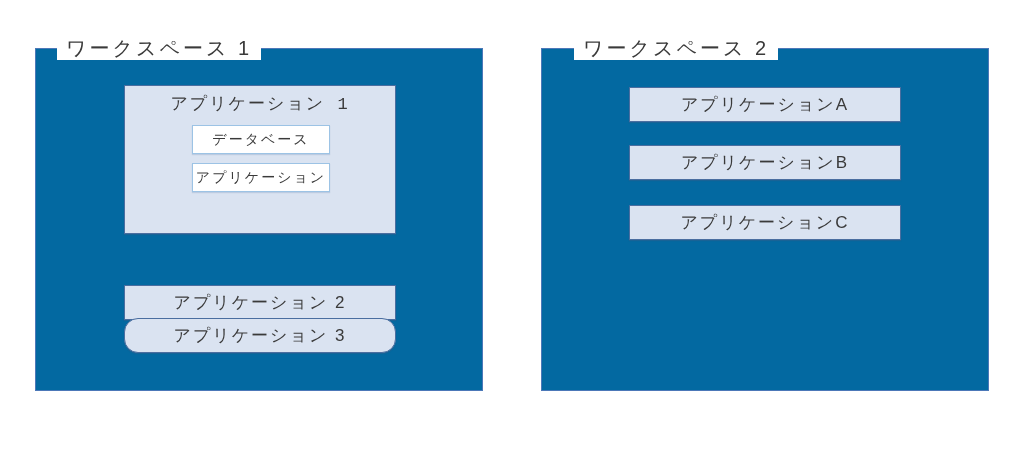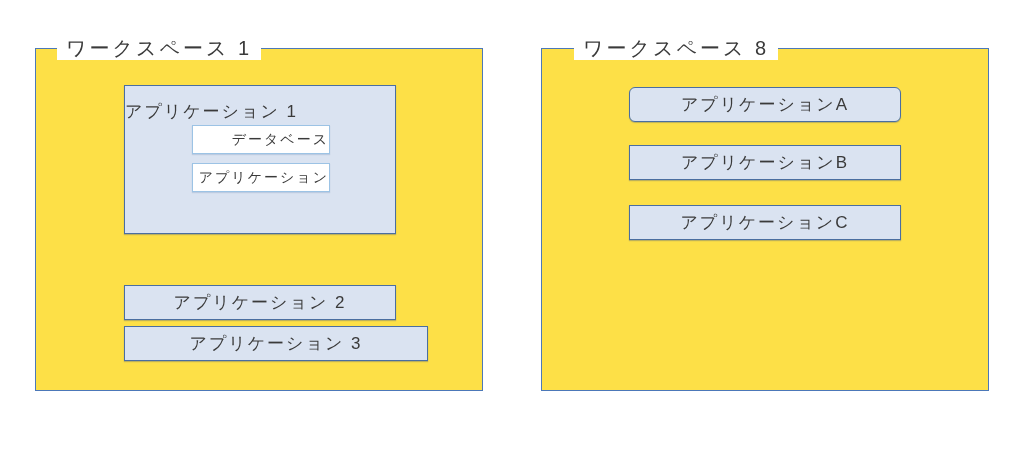--- a/index.html
+++ b/index.html
@@ -12,21 +12,21 @@
     position: relative;
     width: 1024px;
     height: 458px;
     background: #ffffff;
     overflow: hidden;
   }
   
   .workspace {
     position: absolute;
     border: 1px solid #4c78b8;
-    background: #fde047;
+    background: #0369a1;
   }
   .ws-title {
     position: absolute;
     top: -13px;
     left: 21px;
     background: #ffffff;
     padding: 0 9px;
     font-size: 20px;
     line-height: 24px;
     letter-spacing: 3px;
@@ -46,39 +46,40 @@
     justify-content: center;
   }
   .app-label {
     font-size: 17px;
     letter-spacing: 2px;
     color: #3a3a3a;
     white-space: nowrap;
   }
   .app-parent-label {
     display: block;
-    text-align: left;
-    margin-top: 14px;
+    text-align: center;
+    margin-top: 6px;
     font-size: 17px;
     letter-spacing: 2px;
     color: #3a3a3a;
     white-space: nowrap;
+    font-family: Liberation Mono, monospace;
   }
   
   .subbox {
     position: absolute;
     left: 67px;
     width: 138px;
     height: 29px;
     background: #ffffff;
     border: 1px solid #9cc3e5;
     box-shadow: 0 1px 1px rgba(120, 150, 190, 0.3);
     display: flex;
     align-items: center;
-    justify-content: flex-end;
+    justify-content: center;
   }
   .subbox-label {
     font-size: 14px;
     letter-spacing: 2px;
     color: #3a3a3a;
     white-space: nowrap;
   }
 </style>
 </head>
 <body>
@@ -98,29 +99,29 @@
       <div class="subbox" style="top:77px;">
         <span class="subbox-label">アプリケーション</span>
       </div>
 
     </div>
 
     <div class="app app-bar" style="left:88px; top:215px; width:272px; height:35px;margin-top:21px;">
       <span class="app-label">アプリケーション 2</span>
     </div>
 
-    <div class="app app-bar" style="left:88px; top:277px; width:304px; height:35px;">
+    <div class="app app-bar" style="left:88px; top:269px; width:272px; height:35px;border-radius:14px;">
       <span class="app-label">アプリケーション 3</span>
     </div>
   </section>
 
   <section class="workspace" style="left:541px; top:48px; width:448px; height:343px;">
-    <span class="ws-title" style="left:32px;">ワークスペース 8</span>
+    <span class="ws-title" style="left:32px;">ワークスペース 2</span>
 
-    <div class="app app-bar" style="left:87px; top:38px; width:272px; height:35px;border-radius:6px;">
+    <div class="app app-bar" style="left:87px; top:38px; width:272px; height:35px;">
       <span class="app-label">アプリケーションA</span>
     </div>
 
     <div class="app app-bar" style="left:87px; top:156px; width:272px; height:35px;">
       <span class="app-label">アプリケーションC</span>
     </div>
 
     <div class="app app-bar" style="left:87px; top:96px; width:272px; height:35px;">
       <span class="app-label">アプリケーションB</span>
     </div>

